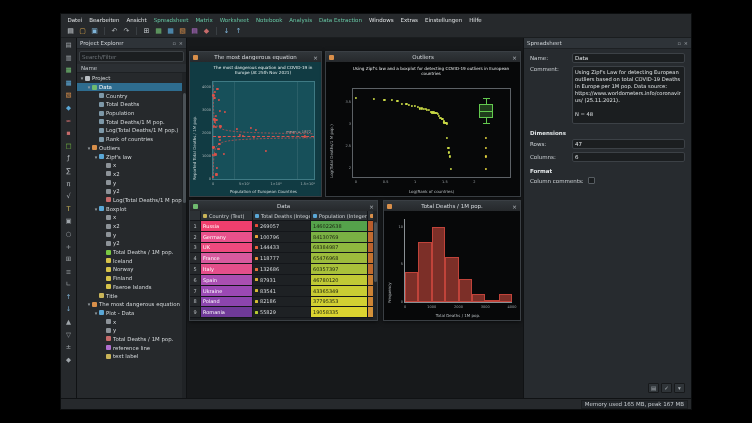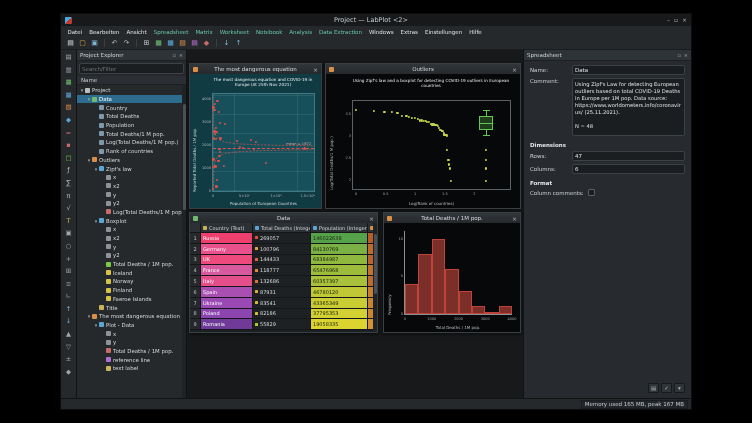--- a/index.html
+++ b/index.html
@@ -110,29 +110,20 @@
 
 .statusbar{height:11px;background:#26292c;border-top:1px solid #101214;display:flex;align-items:center;justify-content:flex-end;padding:0 3px;flex:none}
 .membox{font-size:5.5px;color:#c6cbcf;background:#22262a;border:1px solid #1a1d1f;padding:0.5px 3px}
 </style>
 </head>
 <body>
 
 <div class="screen">
   <div class="app">
 
-    <div class="titlebar">
-      <span class="appicon"></span>
-      <span class="title">Project — LabPlot &lt;2&gt;</span>
-      <span class="winbtns">
-          <div class="wb">–</div>
-          <div class="wb">▫</div>
-          <div class="wb">×</div>
-        </span>
-    </div>
 
     <div class="menubar">
         <div class="menu-item">Datei</div>
         <div class="menu-item">Bearbeiten</div>
         <div class="menu-item">Ansicht</div>
         <div class="menu-item accent">Spreadsheet</div>
         <div class="menu-item accent">Matrix</div>
         <div class="menu-item accent">Worksheet</div>
         <div class="menu-item accent">Notebook</div>
         <div class="menu-item accent">Analysis</div>

